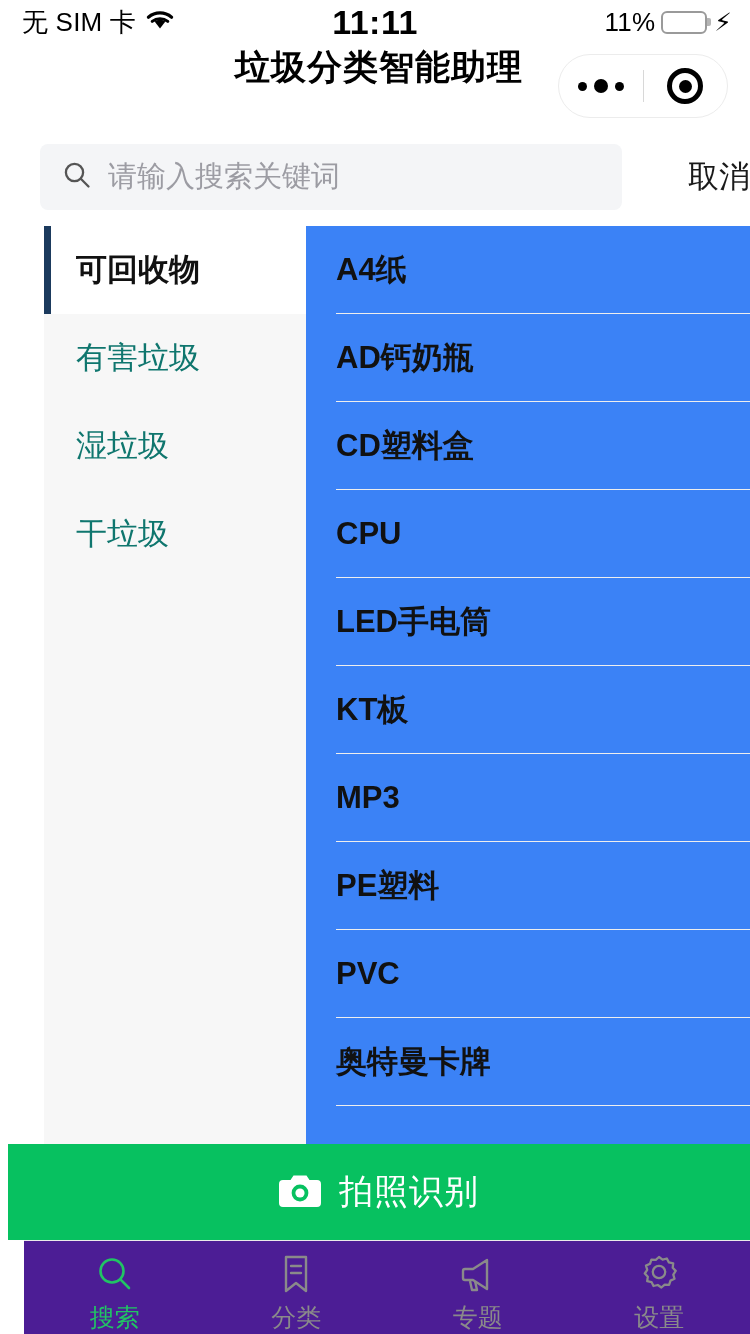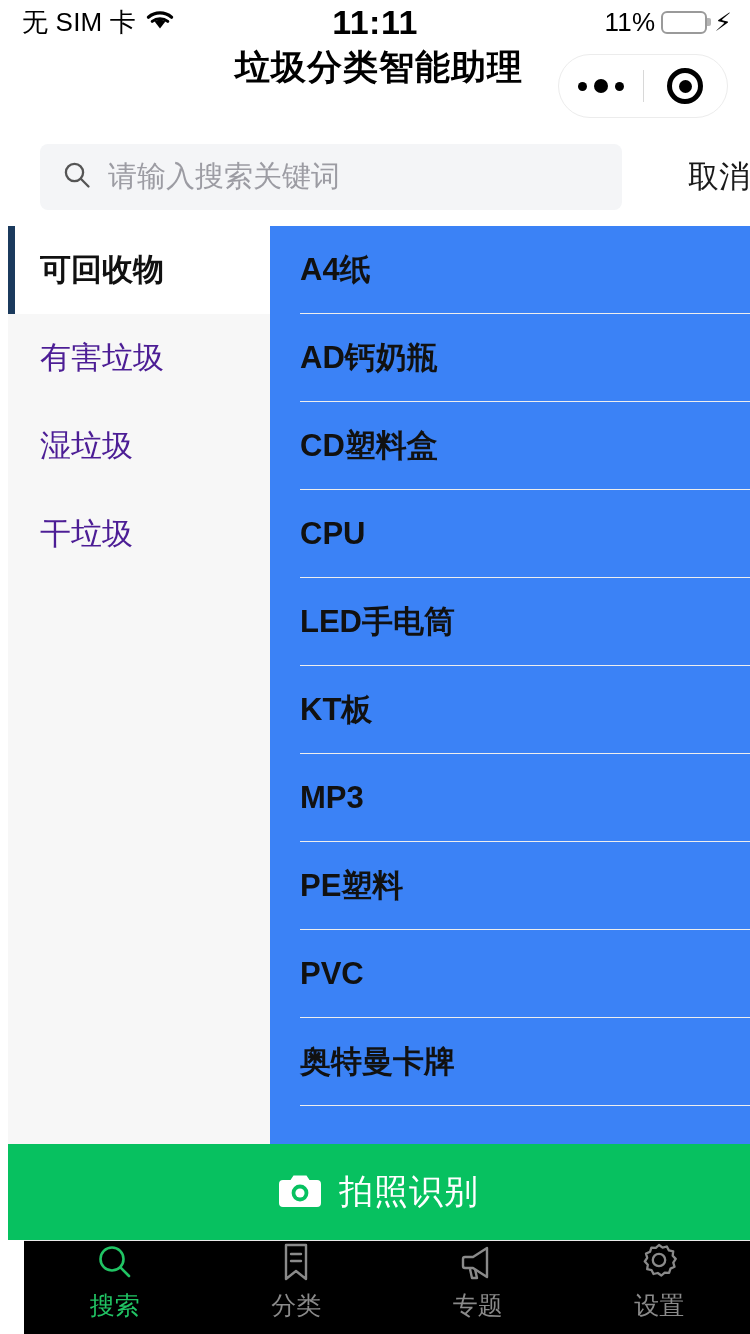--- a/index.html
+++ b/index.html
@@ -68,28 +68,28 @@
     flex:1; height:66px; background:#f4f5f7; border-radius:8px;
     display:flex; align-items:center; padding:0 22px; gap:16px;
   }
   .search-ph { font-size:29px; color:#9c9ca3; }
   .cancel-btn {
     width:128px; text-align:right; font-size:31px; color:#1a1a1a;
     flex:0 0 128px;
   }
 
   
-  .body { flex:1 1 auto; display:flex; min-height:0; overflow:hidden; }
+  .body { flex:1 1 auto; display:flex; min-height:0; overflow:hidden;margin-left:36px; }
 
   .sidebar {
     width:262px; flex:0 0 262px; background:#f7f7f7; overflow:hidden;
   }
   .cat {
     position:relative; height:88px; display:flex; align-items:center;
-    padding-left:32px; font-size:31px; color:#4c1d95;
+    padding-left:32px; font-size:31px; color:#0f766e;
   }
   .cat.active { background:#ffffff; font-weight:700; color:#111; }
   .cat.active::before {
     content:""; position:absolute; left:0; top:0; bottom:0;
     width:7px; background:#1b3a5d;
   }
 
   .list { flex:1 1 auto; background:#3b82f6; overflow:hidden; padding-left:30px; }
   .item {
     height:88px; display:flex; align-items:center;
@@ -101,23 +101,23 @@
   
   .cta {
     flex:0 0 96px; height:96px; background:#07c160;
     display:flex; align-items:center; justify-content:center; gap:18px;
   }
   .cta-label { font-size:34px; color:#fff; letter-spacing:1px; }
   .cam-ico { display:block; }
 
   
   .tabbar {
-    flex:0 0 94px; height:94px; background:#000000;
+    flex:0 0 94px; height:94px; background:#4c1d95;
     border-top:1px solid #eaeaea;
-    display:flex; align-items:flex-start;margin-left:16px;
+    display:flex; align-items:flex-end;margin-left:16px;
   }
   .tab {
     flex:1; display:flex; flex-direction:column; align-items:center; justify-content:center; gap:6px;
   }
   .tab-label { font-size:25px; color:#8a8a8a; }
   .tab.active .tab-label { color:#21c464; }
   .tab-ico { height:42px; display:flex; align-items:center; justify-content:center; }
 </style>
 </head>
 <body>

